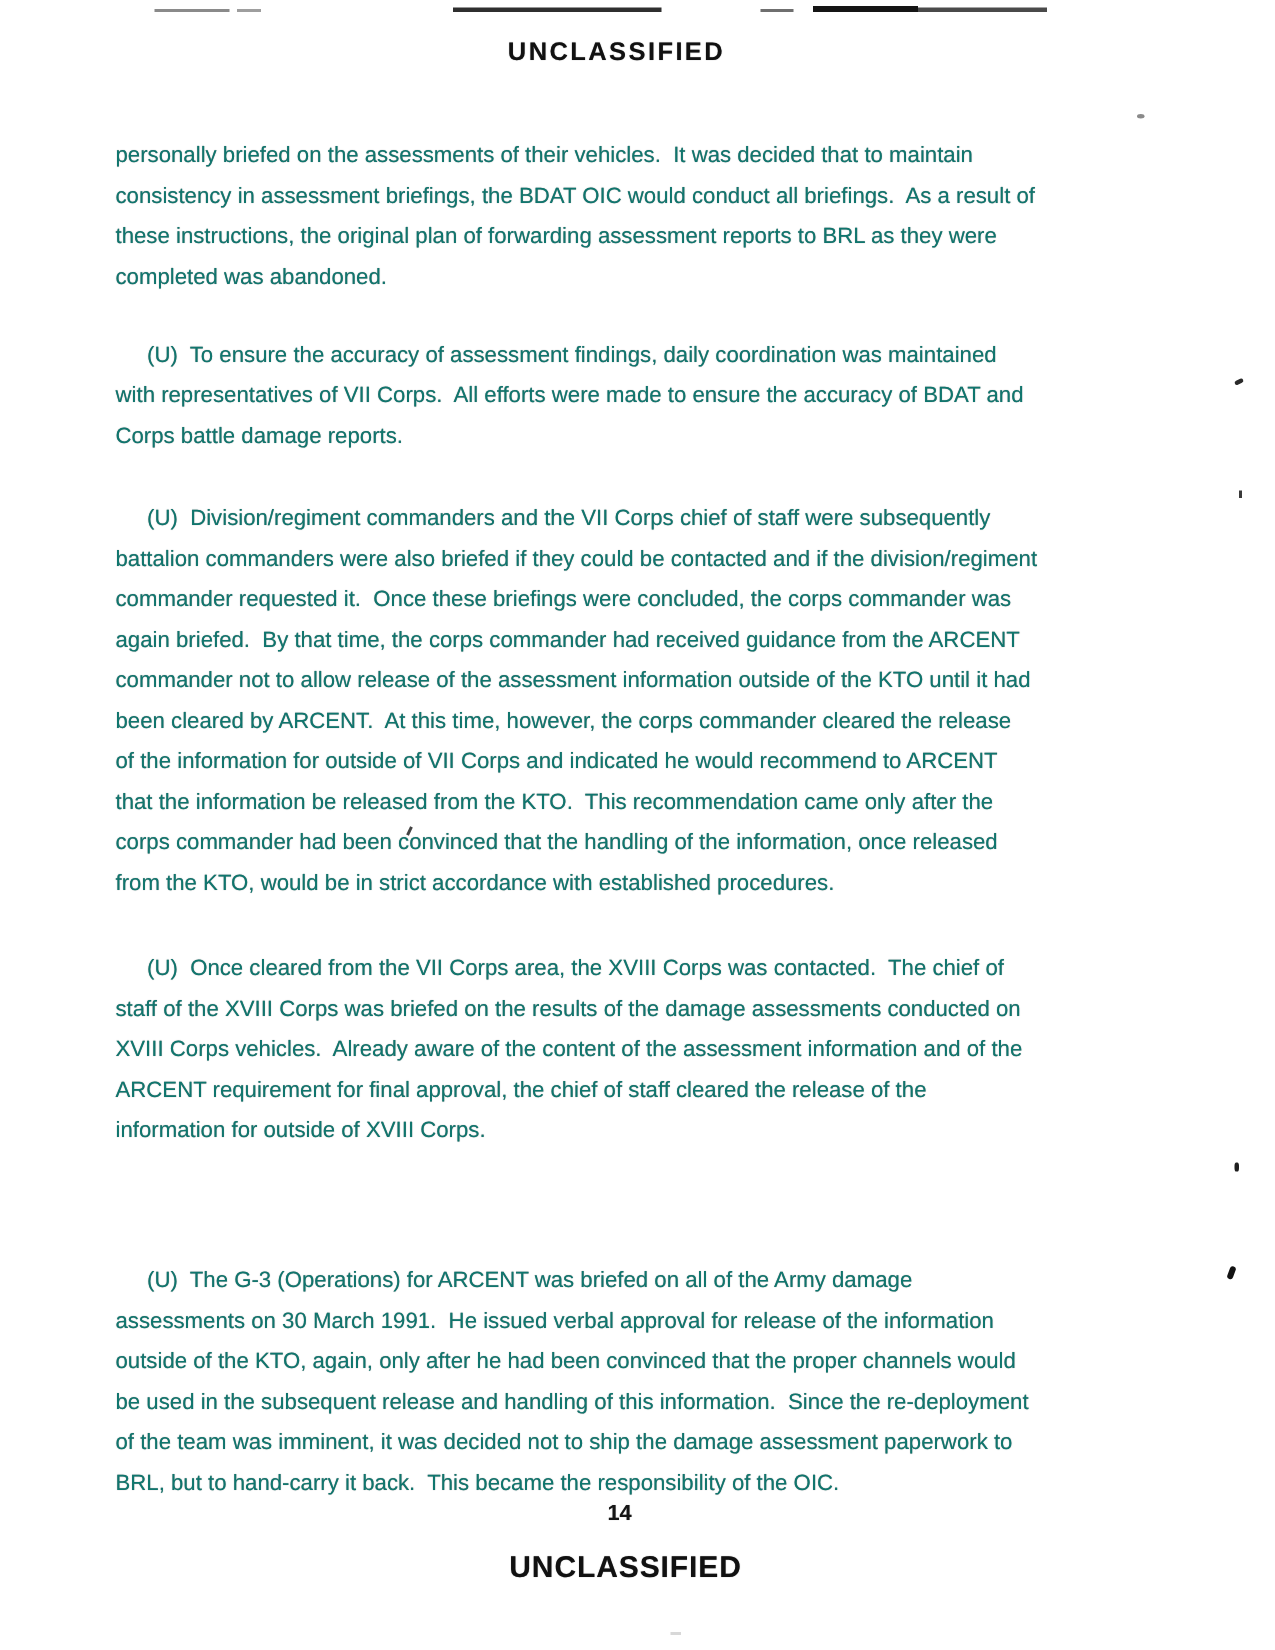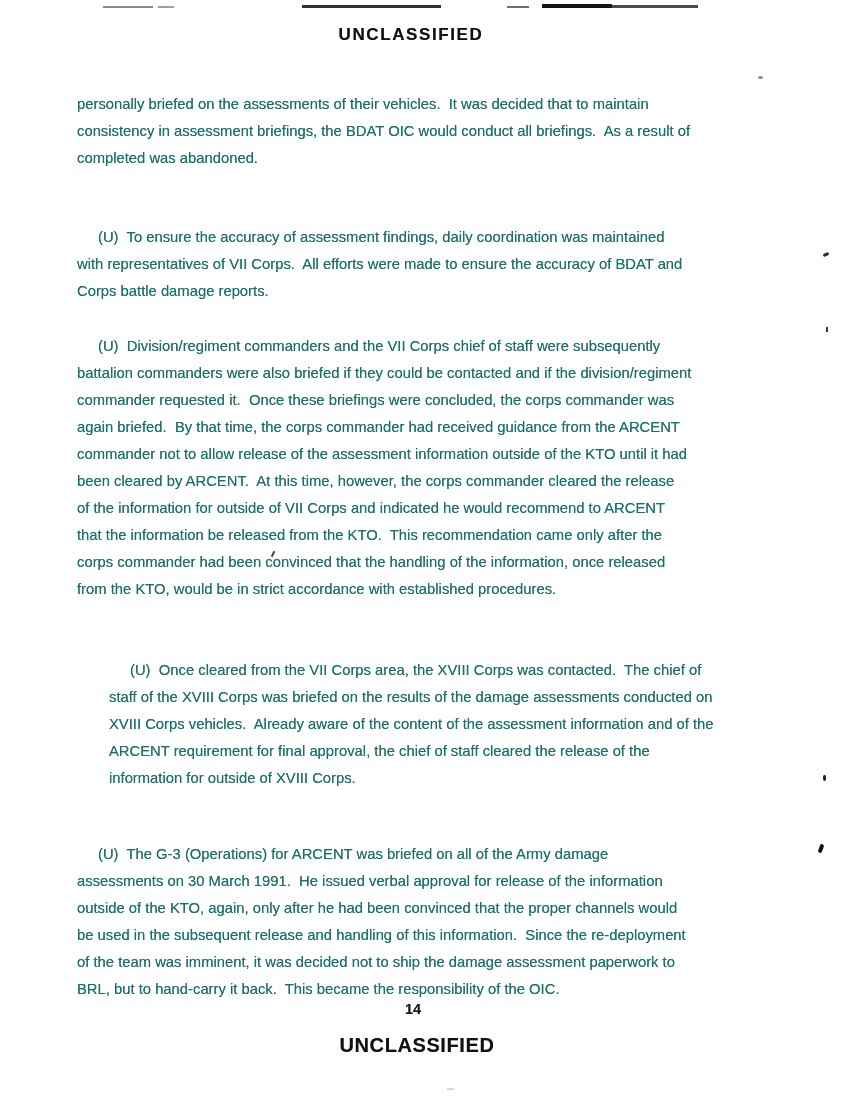--- a/index.html
+++ b/index.html
@@ -61,21 +61,21 @@
     line-height: 27px;
     color: #0f766e;
     text-shadow: 0 0 0.6px rgba(0,0,0,0.5);
   }
   .para.indent .line:first-child {
     padding-left: 21px;
   }
   .para-0 { top: 91px; }
   .para-1 { top: 224px; }
   .para-2 { top: 333px; }
-  .para-3 { top: 657px; margin-left: 32px; }
+  .para-3 { top: 633px; }
   .para-4 { top: 817px; margin-top: 24px; }
   
   .artifact { position: absolute; }
   .art-top-a1 { left: 103px; top: 6px;  width: 50px;  height: 2px; background: #8a8a8a; }
   .art-top-a2 { left: 158px; top: 6px;  width: 16px;  height: 2px; background: #9e9e9e; }
   .art-top-b  { left: 302px; top: 5px;  width: 139px; height: 3px; background: #2f2f2f; }
   .art-top-c  { left: 507px; top: 6px;  width: 22px;  height: 2px; background: #6f6f6f; }
   .art-top-d1 { left: 542px; top: 4px;  width: 70px;  height: 4px; background: #151515; }
   .art-top-d2 { left: 612px; top: 5px;  width: 86px;  height: 3px; background: #4a4a4a; }
   .art-dot-1  { left: 758px; top: 76px;  width: 5px; height: 3px; background: #8a8a8a; border-radius: 50%; }
@@ -105,20 +105,21 @@
   <div class="artifact art-slash-1"></div>
   <div class="artifact art-accent"></div>
   <div class="artifact art-bottom"></div>
 
   <div class="classification header">UNCLASSIFIED</div>
 
   <div id="doc-body">
       <div class="para para-0">
         <div class="line">personally briefed on the assessments of their vehicles.  It was decided that to maintain</div>
         <div class="line">consistency in assessment briefings, the BDAT OIC would conduct all briefings.  As a result of</div>
+        <div class="line">these instructions, the original plan of forwarding assessment reports to BRL as they were</div>
         <div class="line">completed was abandoned.</div>
       </div>
       <div class="para para-1 indent">
         <div class="line">(U)  To ensure the accuracy of assessment findings, daily coordination was maintained</div>
         <div class="line">with representatives of VII Corps.  All efforts were made to ensure the accuracy of BDAT and</div>
         <div class="line">Corps battle damage reports.</div>
       </div>
       <div class="para para-2 indent">
         <div class="line">(U)  Division/regiment commanders and the VII Corps chief of staff were subsequently</div>
         <div class="line">battalion commanders were also briefed if they could be contacted and if the division/regiment</div>

